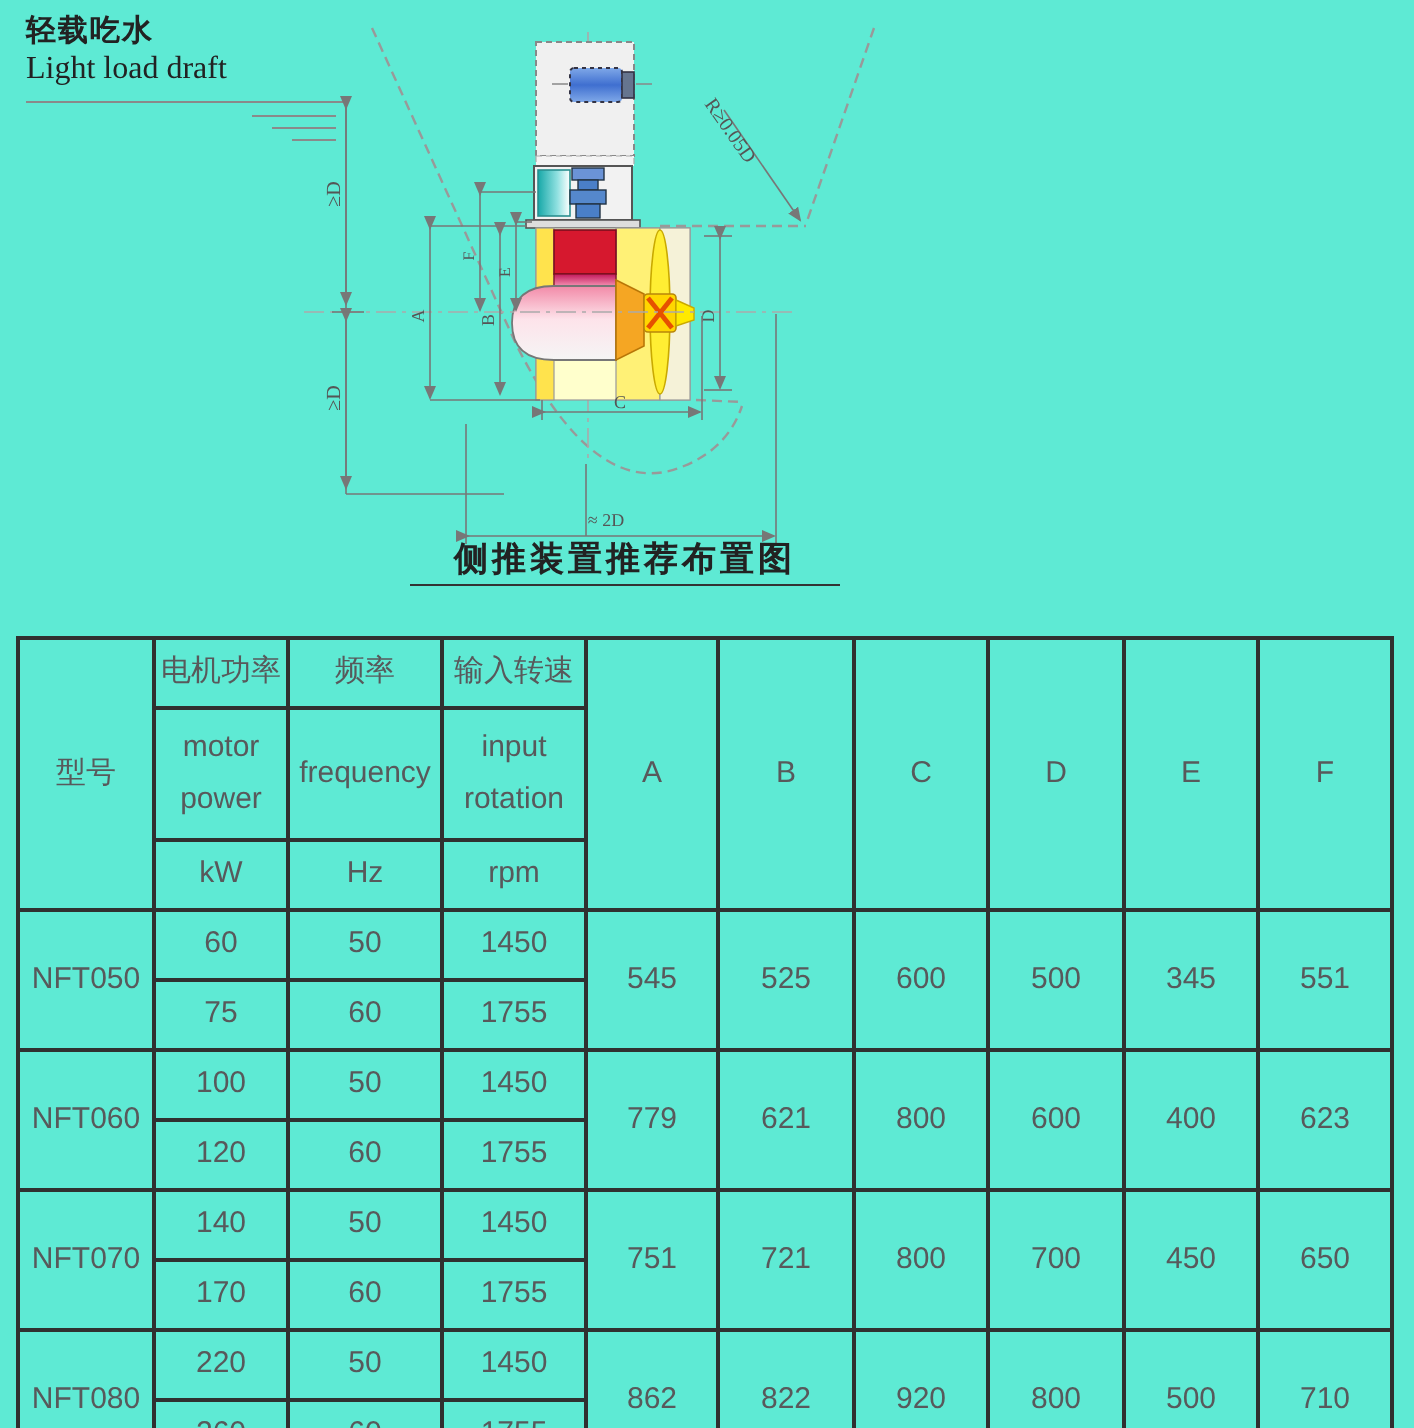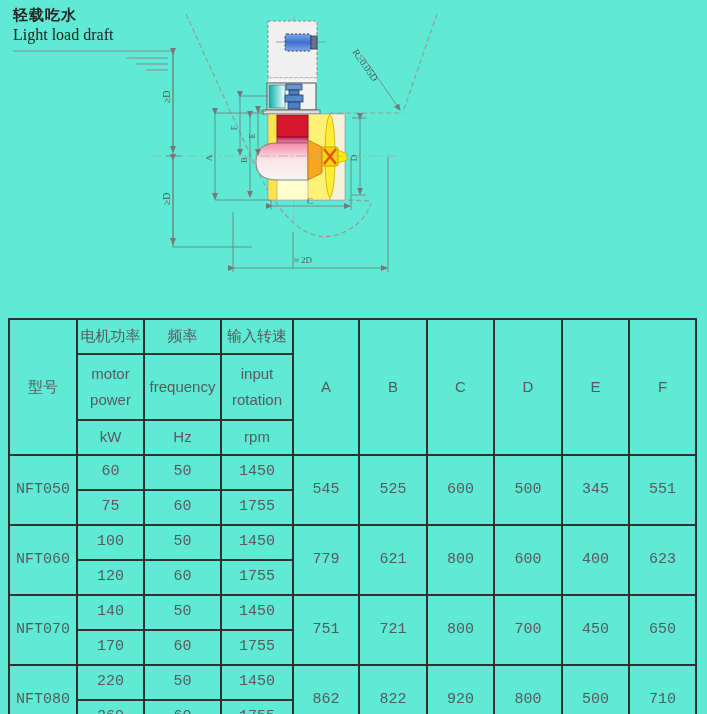--- a/index.html
+++ b/index.html
@@ -18,21 +18,21 @@
   svg text{font-family:"Liberation Serif",serif;fill:#555;}
   
   .spec-table{position:absolute;top:318px;left:8px;}
   table{border-collapse:collapse;table-layout:fixed;width:687px;}
   td{border:2px solid #303030;text-align:center;vertical-align:middle;
      font-size:15px;color:#58595b;padding:0;line-height:1.25;}
   td.en{white-space:pre-line;line-height:26px;text-align:center;}
   tr.h1 td{height:33px;border-radius:12px;}
   tr.h2 td{height:64px;}
   tr.h3 td{height:33px;border-radius:15px;}
-  tr.d td{height:33px;font-family:Liberation Mono, monospace;}
+  tr.d td{height:33px;}
 </style>
 </head>
 <body>
 
 <div id="screen">
 
   <div class="diagram">
 
     <div class="title-cn">轻载吃水</div>
     <div class="title-en">Light load draft</div>
@@ -177,20 +177,21 @@
         <line x1="234" y1="268" x2="387" y2="268" marker-start="url(#arr)" marker-end="url(#arr)"></line>
       </g>
       <text x="303" y="263" font-size="9" text-anchor="middle">≈ 2D</text>
 
       <g>
         <line x1="362" y1="55" x2="400" y2="110" stroke="#777" stroke-width="0.8" marker-end="url(#arr)"></line>
       </g>
       <text x="352" y="52" font-size="10" transform="rotate(55 352 52)">R≥0.05D</text>
     </svg>
 
+    <div class="caption">侧推装置推荐布置图</div>
   </div>
 
   <div class="spec-table">
     <table>
       <colgroup>
         <col style="width:68px">
           <col style="width:67px">
           <col style="width:77px">
           <col style="width:72px">
         <col style="width:66px">

